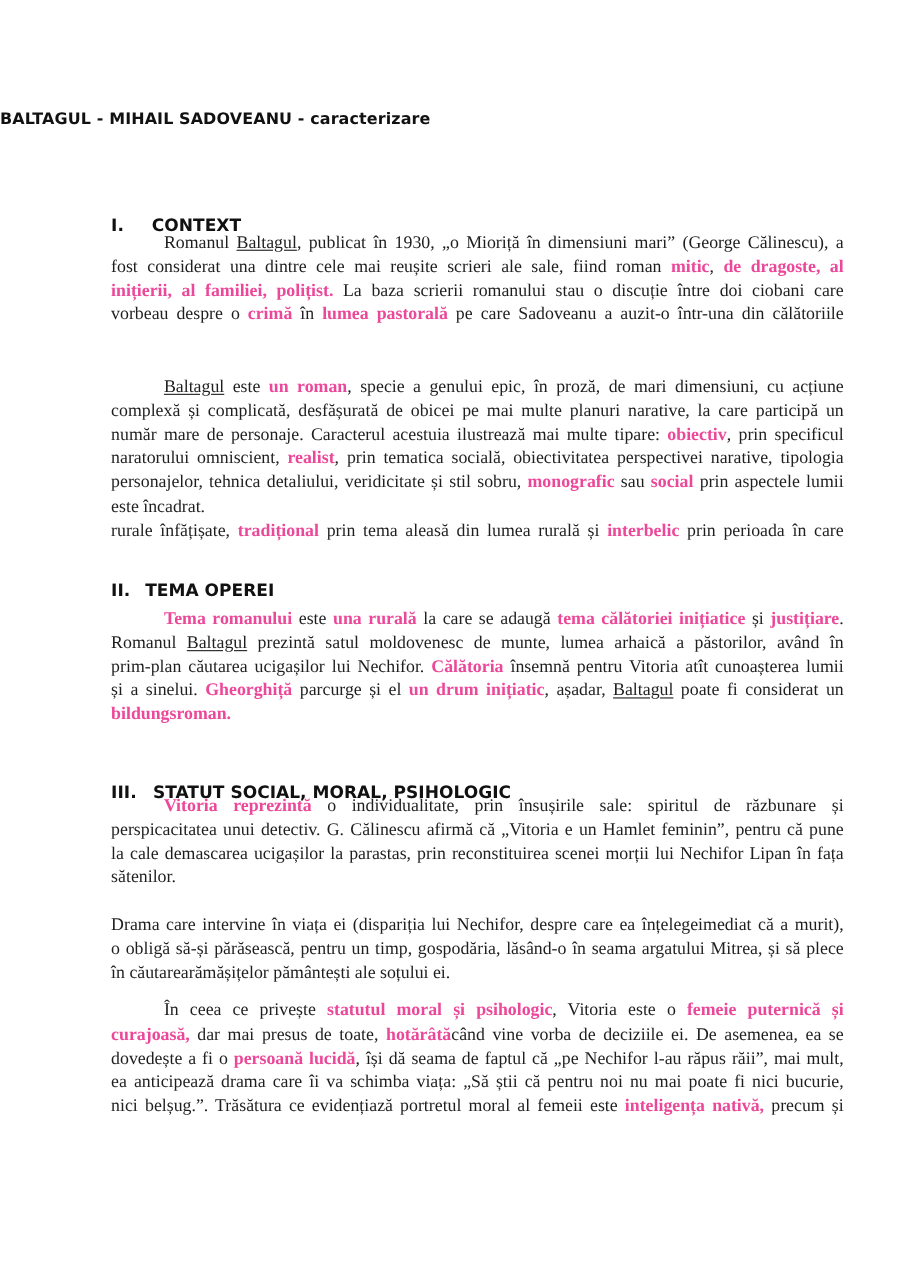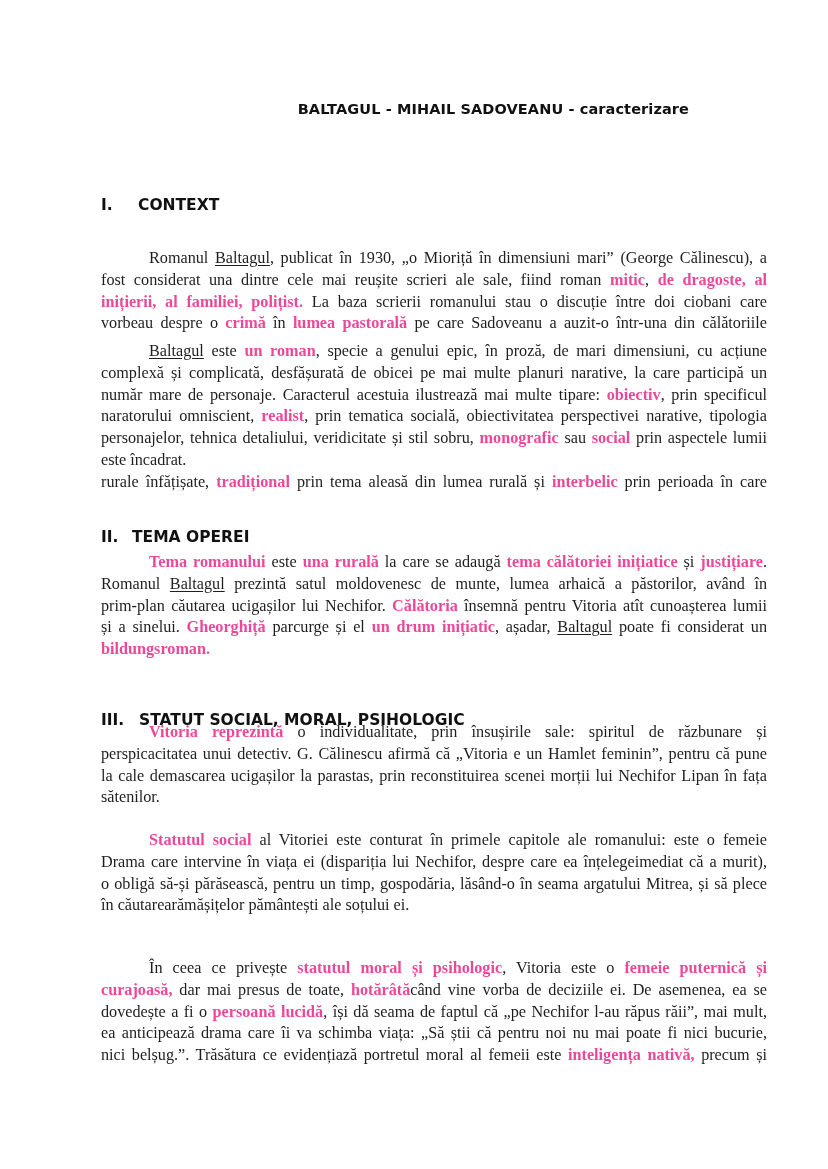--- a/index.html
+++ b/index.html
@@ -1,19 +1,19 @@
 <!DOCTYPE html>
 <html><head>
 <meta charset="utf-8">
 <style>
   html, body { margin: 0; padding: 0; background: #ffffff; }
   body { width: 828px; height: 1169px; position: relative; overflow: hidden; color: #1a1a1a; }
   .page { position: absolute; left: 0; top: 0; width: 828px; height: 1169px; background: #ffffff; }
   .title {
-    position: absolute; left: 0; width: 689px; top: 101px; text-align: right;
+    position: absolute; left: 0; width: 689px; top: 101px; text-align: left;
     font-family: "DejaVu Sans", sans-serif; font-weight: bold; font-size: 14.5px;
     letter-spacing: 0.1px; color: #111;
   }
   .heading {
     position: absolute; left: 101px;
     font-family: "DejaVu Sans", sans-serif; font-weight: bold; font-size: 15.5px;
     color: #111; white-space: pre;
   }
   .heading .num { display: inline-block; }
   .para { position: absolute; left: 101px; width: 666px; }
@@ -28,21 +28,21 @@
   .line span.i { font-style: italic; }
   .line span.u { text-decoration: underline; text-underline-offset: 2px; }
 </style>
 </head>
 <body>
 
 <div class="page">
   <div class="title">BALTAGUL - MIHAIL SADOVEANU - caracterizare</div>
 
   <div class="heading" style="top:172px;margin-top:24px;"><span class="num" style="width:37px;">I.</span><span>CONTEXT</span></div>
-  <div class="para" style="top:210px;margin-top:38px;">
+  <div class="para" style="top:210px;">
       <span class="line indent"><span>Romanul </span><span class="u">Baltagul</span><span>, publicat în 1930, „o Mioriță în dimensiuni mari” (George Călinescu), a</span></span>
       <span class="line"><span>fost considerat una dintre cele mai reușite scrieri ale sale, fiind roman </span><span class="b">mitic</span><span>, </span><span class="b">de dragoste, al</span></span>
       <span class="line"><span class="b">inițierii, al familiei, polițist.</span><span> La baza scrierii romanului stau o discuție între doi ciobani care</span></span>
       <span class="line"><span>vorbeau despre o </span><span class="b">crimă</span><span> în </span><span class="b">lumea pastorală</span><span> pe care Sadoveanu a auzit-o într-una din călătoriile</span></span>
     </div>
   <div class="para" style="top:341px;">
       <span class="line indent"><span class="u">Baltagul</span><span> este </span><span class="b">un roman</span><span>, specie a genului epic, în proză, de mari dimensiuni, cu acțiune</span></span>
       <span class="line"><span>complexă și complicată, desfășurată de obicei pe mai multe planuri narative, la care participă un</span></span>
       <span class="line"><span>număr mare de personaje. Caracterul acestuia ilustrează mai multe tipare: </span><span class="b">obiectiv</span><span>, prin specificul</span></span>
       <span class="line"><span>naratorului omniscient, </span><span class="b">realist</span><span>, prin tematica socială, obiectivitatea perspectivei narative, tipologia</span></span>
@@ -61,25 +61,24 @@
     </div>
 
   <div class="heading" style="top:682px;margin-top:29px;"><span class="num" style="width:38px;">III.</span><span>STATUT SOCIAL, MORAL, PSIHOLOGIC</span></div>
   <div class="para" style="top:722px;">
       <span class="line indent"><span class="b">Vitoria reprezintă</span><span> o individualitate, prin însușirile sale: spiritul de răzbunare și</span></span>
       <span class="line"><span>perspicacitatea unui detectiv. G. Călinescu afirmă că „Vitoria e un Hamlet feminin”, pentru că pune</span></span>
       <span class="line"><span>la cale demascarea ucigașilor la parastas, prin reconstituirea scenei morții lui Nechifor Lipan în fața</span></span>
       <span class="line last"><span>sătenilor.</span></span>
     </div>
   <div class="para" style="top:830px;">
-      <span class="line indent"><span class="b">Statutul social</span><span> al Vitoriei este conturat în primele capitole ale romanului: este o femeie</span></span>
       <span class="line"><span>Drama care intervine în viața ei (dispariția lui Nechifor, despre care ea înțelegeimediat că a murit),</span></span>
       <span class="line"><span>o obligă să-și părăsească, pentru un timp, gospodăria, lăsând-o în seama argatului Mitrea, și să plece</span></span>
       <span class="line last"><span>în căutarearămășițelor pământești ale soțului ei.</span></span>
     </div>
-  <div class="para" style="top:958px;">
+  <div class="para" style="top:908px;">
       <span class="line indent"><span>În ceea ce privește </span><span class="b">statutul moral și psihologic</span><span>, Vitoria este o </span><span class="b">femeie puternică și</span></span>
       <span class="line"><span class="b">curajoasă,</span><span> dar mai presus de toate, </span><span class="b">hotărâtă</span><span>când vine vorba de deciziile ei. De asemenea, ea se</span></span>
       <span class="line"><span>dovedește a fi o </span><span class="b">persoană lucidă</span><span>, își dă seama de faptul că „pe Nechifor l-au răpus răii”, mai mult,</span></span>
       <span class="line"><span>ea anticipează drama care îi va schimba viața: „Să știi că pentru noi nu mai poate fi nici bucurie,</span></span>
       <span class="line"><span>nici belșug.”. Trăsătura ce evidențiază portretul moral al femeii este </span><span class="b">inteligența nativă,</span><span> precum și</span></span>
     </div>
 </div>
 
 </body></html>

